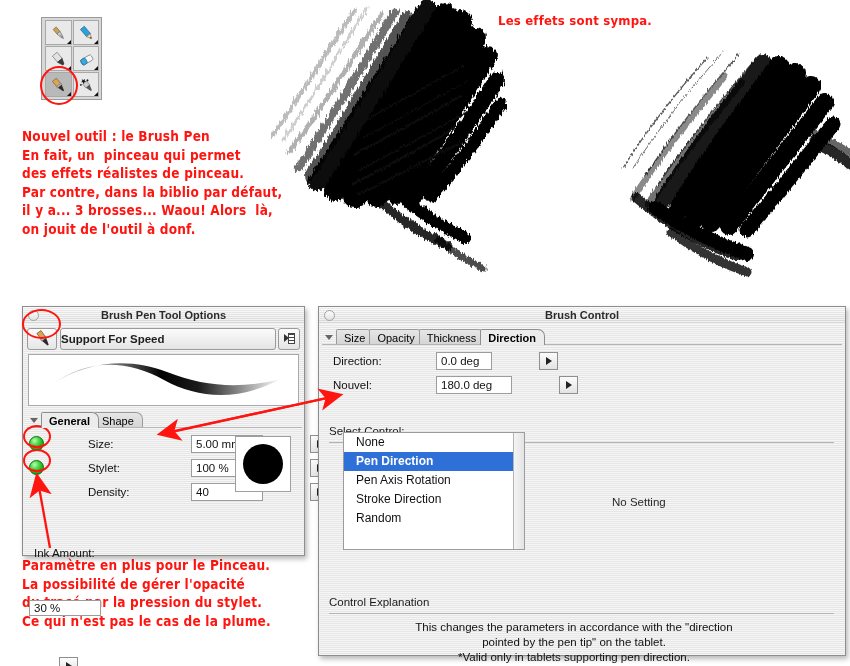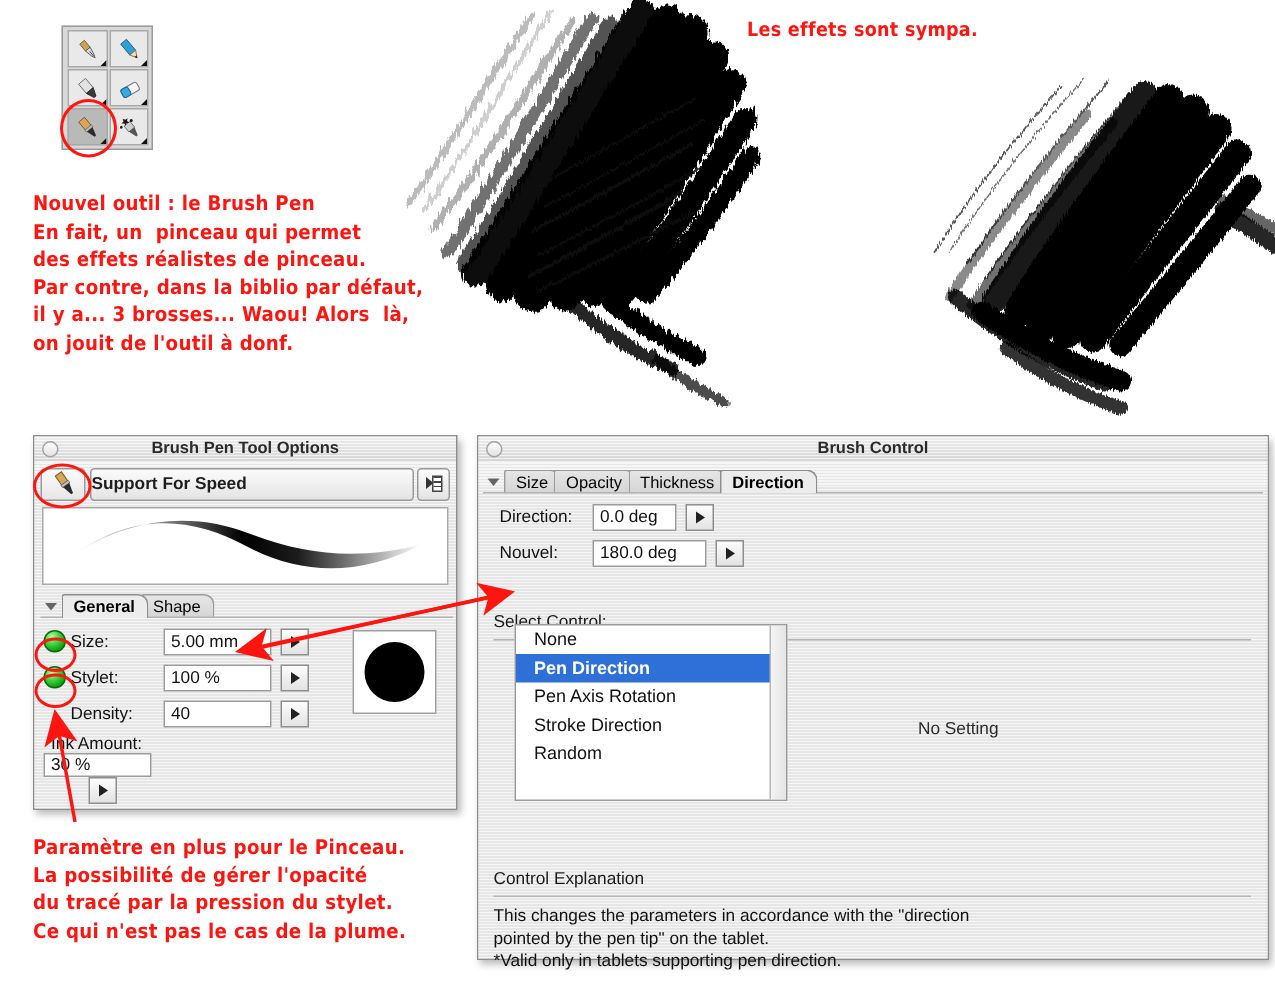--- a/index.html
+++ b/index.html
@@ -77,20 +77,21 @@
 
   
   .panel {
     position: absolute;
     background: #ededed;
     border: 1px solid #8d8d8d;
     box-sizing: border-box;
     box-shadow: 2px 3px 5px rgba(0,0,0,0.28);
     font-size: 11px;
     color: #000;
+    margin-top: 16px;
   }
   .titlebar {
     height: 17px;
     background: linear-gradient(to bottom,#f2f2f2 0%,#dedede 48%,#d0d0d0 52%,#e4e4e4 100%);
     border-bottom: 1px solid #9d9d9d;
     position: relative;
     text-align: center;
     font-size: 11px;
     font-weight: bold;
     color: #2b2b2b;
@@ -221,20 +222,21 @@
     border-color: #8e8e8e;
   }
 
   
   .field-row {
     position: absolute;
     height: 19px;
     display: flex;
     align-items: center;
     font-size: 11.5px;
+    gap: 41px;
   }
   .bullet-green {
     width: 15px; height: 15px;
     border-radius: 50%;
     background:
       radial-gradient(circle at 35% 28%, #b6ffb0 0%, #4ad84a 35%, #13a913 70%, #0b7a0b 100%);
     border: 1px solid #0a6a0a;
     box-sizing: border-box;
     flex: none;
     margin-right: 3px;
@@ -641,21 +643,21 @@
       <div class="list-item">Pen Axis Rotation</div>
       <div class="list-item">Stroke Direction</div>
       <div class="list-item">Random</div>
       <div class="list-scroll"></div>
     </div>
 
     <div class="no-setting" style="left:293px; top:172px;">No Setting</div>
 
     <div class="section-label" style="left:10px; top:272px;">Control Explanation</div>
     <div class="hrule" style="left:10px; top:289px; width:505px;"></div>
-    <div class="static-text" style="left:10px; top:296px; width:490px;">This changes the parameters in accordance with the "direction
+    <div class="static-text" style="left:10px; top:296px; width:490px;text-align:center;">This changes the parameters in accordance with the "direction
 pointed by the pen tip" on the tablet.
  *Valid only in tablets supporting pen direction.</div>
 
   </div>
 </div>
 
 <svg class="abs" style="left:0; top:0;" width="850" height="666">
   <defs>
     <marker id="ah" markerWidth="11" markerHeight="11" refX="9" refY="5.5" orient="auto">
       <path d="M0,0.6 L10.5,5.5 L0,10.4 L2.6,5.5 Z" fill="#ff1510"></path>

